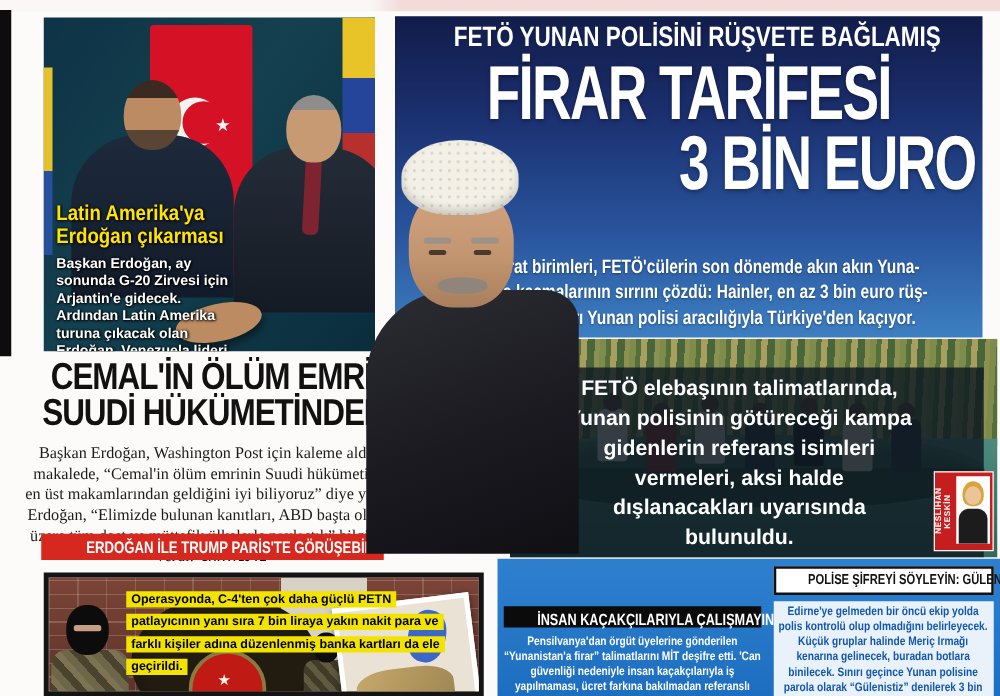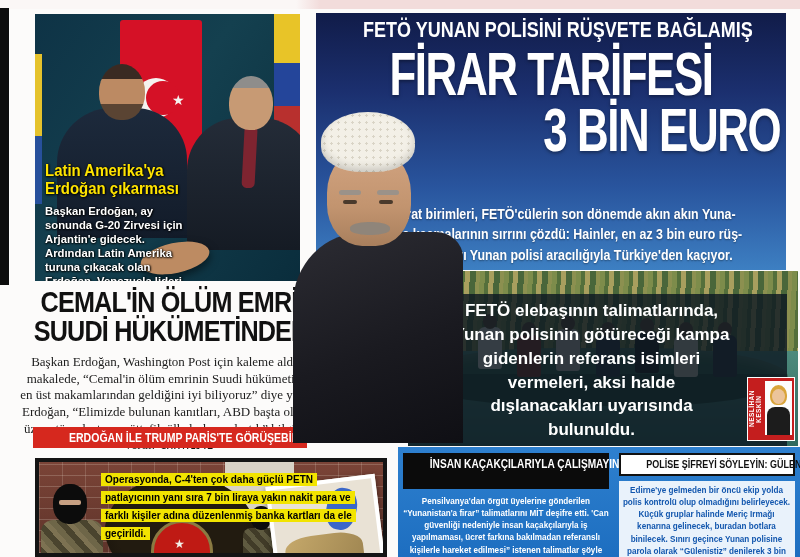--- a/index.html
+++ b/index.html
@@ -94,21 +94,21 @@
     writing-mode:vertical-rl;transform:rotate(180deg);text-align:center;letter-spacing:.4px;}
   .portrait{position:absolute;right:2px;top:3px;width:27px;height:54px;background:#fdfdfd;overflow:hidden;}
   .portrait .hair{position:absolute;left:5px;top:4px;width:17px;height:20px;border-radius:50% 50% 40% 40%;background:#d9a43a;}
   .portrait .face{position:absolute;left:7px;top:8px;width:13px;height:15px;border-radius:50%;background:#ecc49a;}
   .portrait .torso{position:absolute;left:2px;top:26px;width:23px;height:28px;border-radius:8px 8px 0 0;background:#1c1c1c;}
 
   
   .columns-section{position:absolute;left:398px;top:447px;width:402px;height:110px;
     background:linear-gradient(180deg,#2e80cf,#1d6ec0);display:flex;gap:10px;padding:6px 5px;box-sizing:border-box;}
   .col1{width:206px;}
-  .col-banner-dark{height:36px;background:#0b0b0b;color:#fff;font-weight:bold;font-size:13px;line-height:21px;text-align:center;white-space:nowrap;}
+  .col-banner-dark{height:17px;background:#0b0b0b;color:#fff;font-weight:bold;font-size:13px;line-height:21px;text-align:center;white-space:nowrap;margin-top:32px;}
   .col-banner-dark .in,.col-banner-light .in{display:inline-block;transform:scaleX(.78);transform-origin:center;}
   .col1-body{margin-top:6px;width:248px;transform:scaleX(.83);transform-origin:left;
     color:#fff;font-weight:bold;font-size:9.8px;line-height:1.24;text-align:center;}
   .col2{width:176px;}
   .col-banner-light{height:19px;background:#fff;border:2px solid #111;color:#111;font-weight:bold;font-size:11.5px;line-height:19px;text-align:center;white-space:nowrap;box-sizing:content-box;}
   .col2-bodywrap{margin-top:5px;background:#e9f2fb;padding:3px 2px;}
   .col2-body{width:206px;transform:scaleX(.83);transform-origin:left;color:#1357ae;font-weight:bold;font-size:9.8px;line-height:1.24;text-align:center;}
 
   
   .raid-photo{position:absolute;left:35px;top:458px;width:352px;height:99px;border:4px solid #141414;box-sizing:border-box;overflow:hidden;

